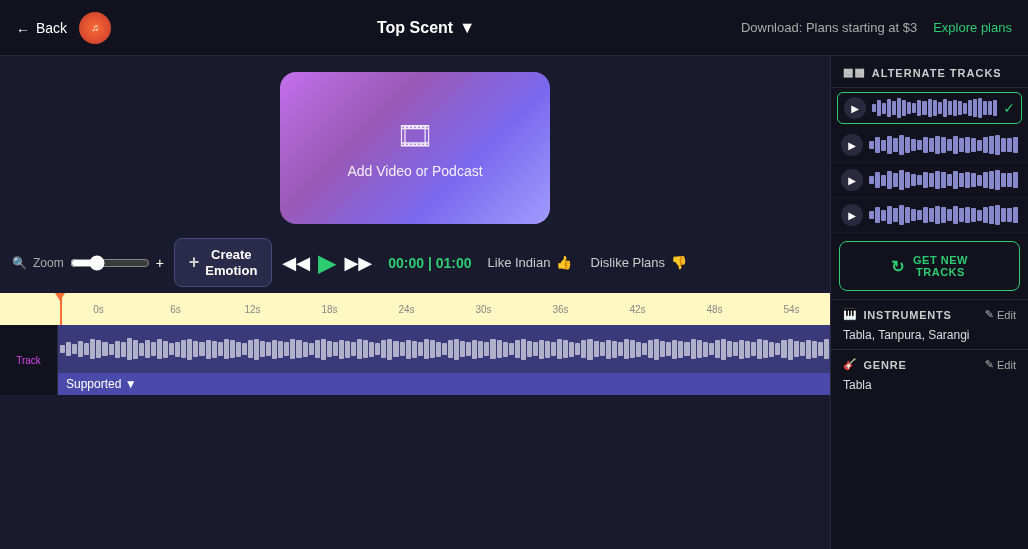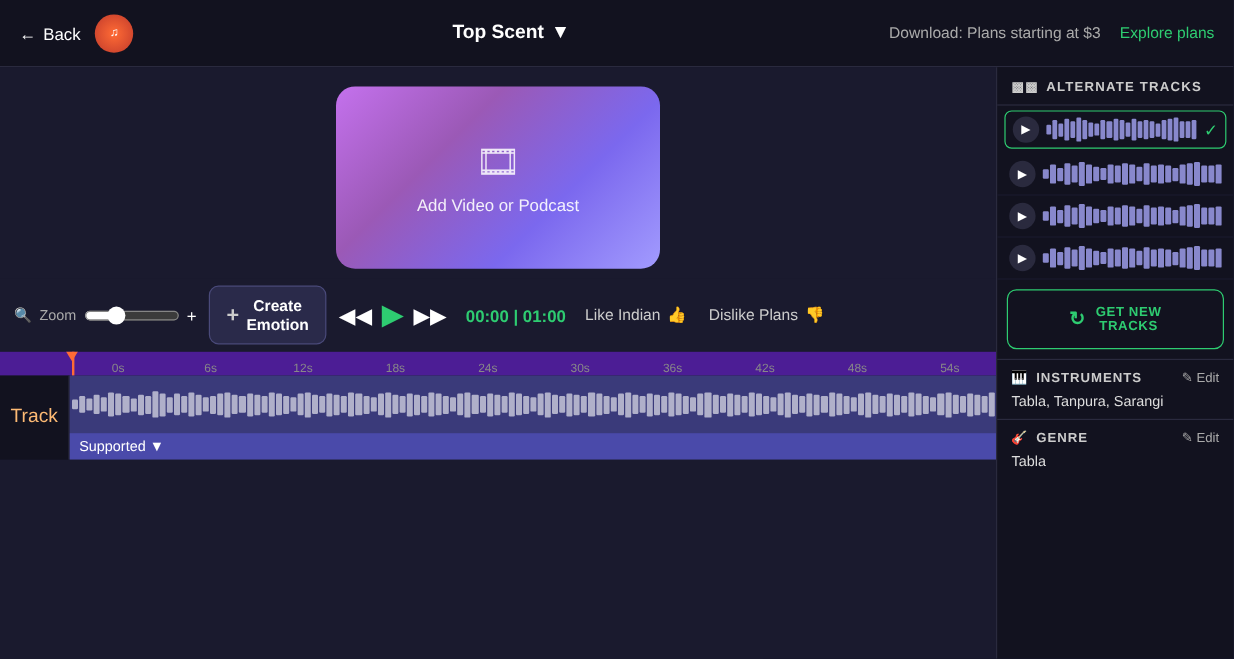--- a/index.html
+++ b/index.html
@@ -220,23 +220,23 @@
 
     
     .timeline-area {
       flex: 1;
       background: #1a1a2e;
       overflow: hidden;
       position: relative;
     }
     .time-ruler {
       display: flex;
-      align-items: flex-end;
-      height: 20px;
-      background: #4c1d95;
+      align-items: center;
+      height: 32px;
+      background: #fef9c3;
       padding-left: 60px;
       position: relative;
     }
     .ruler-mark {
       color: #888;
       font-size: 10px;
       flex: 1;
       text-align: center;
     }
     .playhead {
@@ -263,22 +263,22 @@
       align-items: stretch;
       height: 70px;
       position: relative;
     }
     .track-label {
       width: 58px;
       background: #12121f;
       display: flex;
       align-items: center;
       justify-content: center;
-      font-size: 16px;
-      color: #fdba74;
+      font-size: 10px;
+      color: #d946ef;
       border-right: 1px solid #2a2a3e;
       flex-shrink: 0;
     }
     .track-content {
       flex: 1;
       background: #3a3a7a;
       position: relative;
       overflow: hidden;
       display: flex;
       flex-direction: column;

